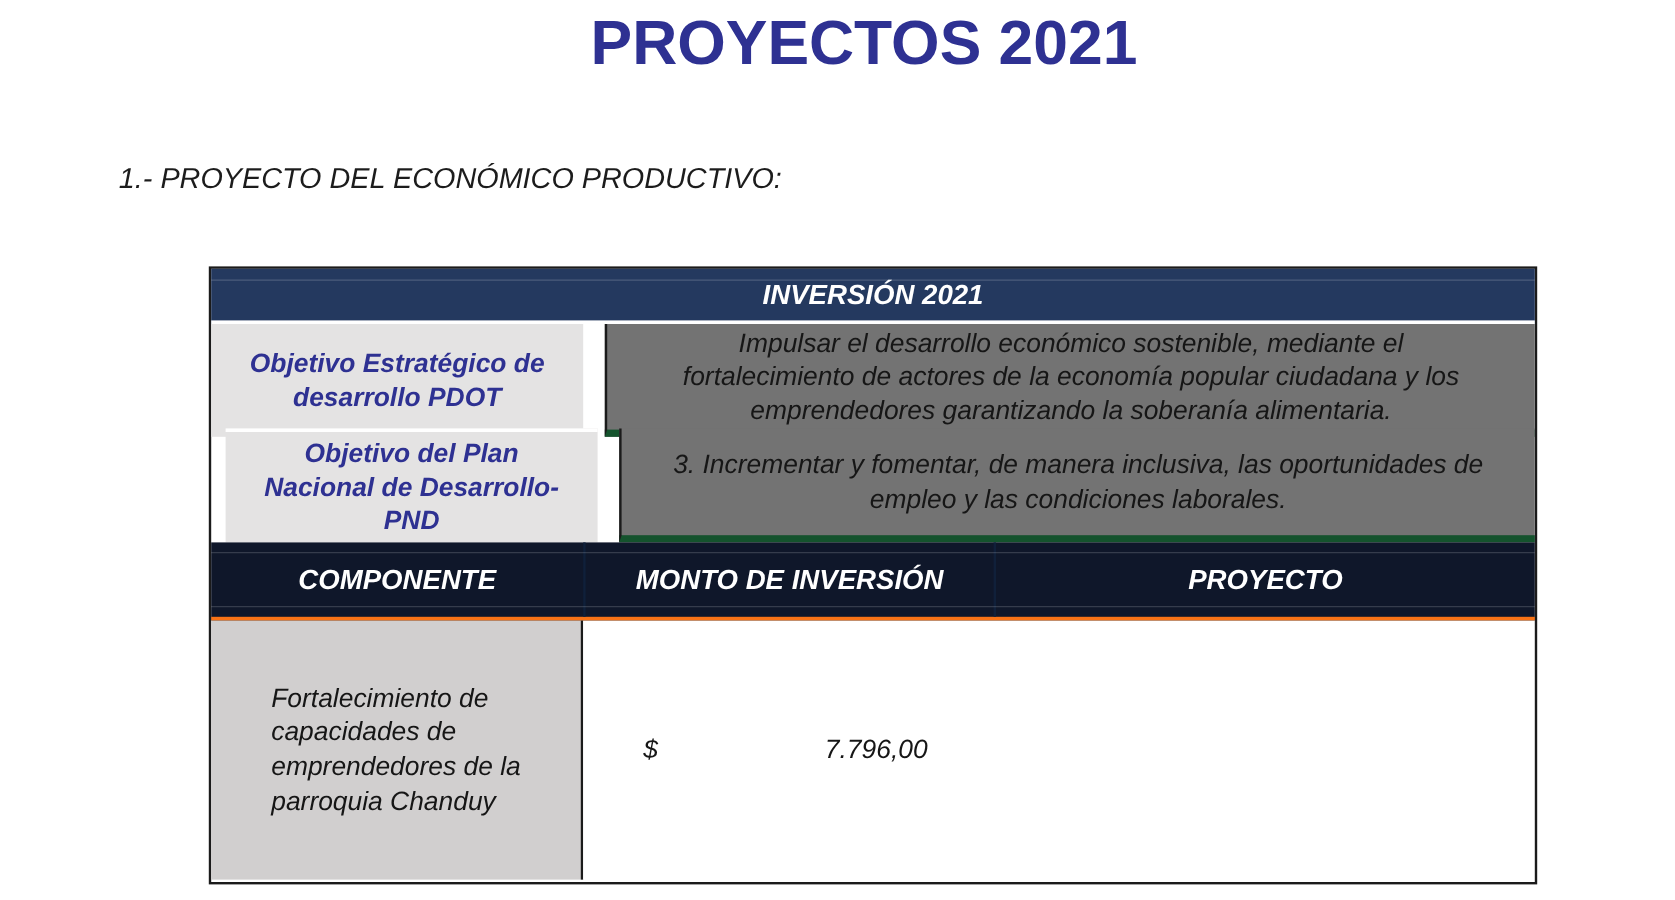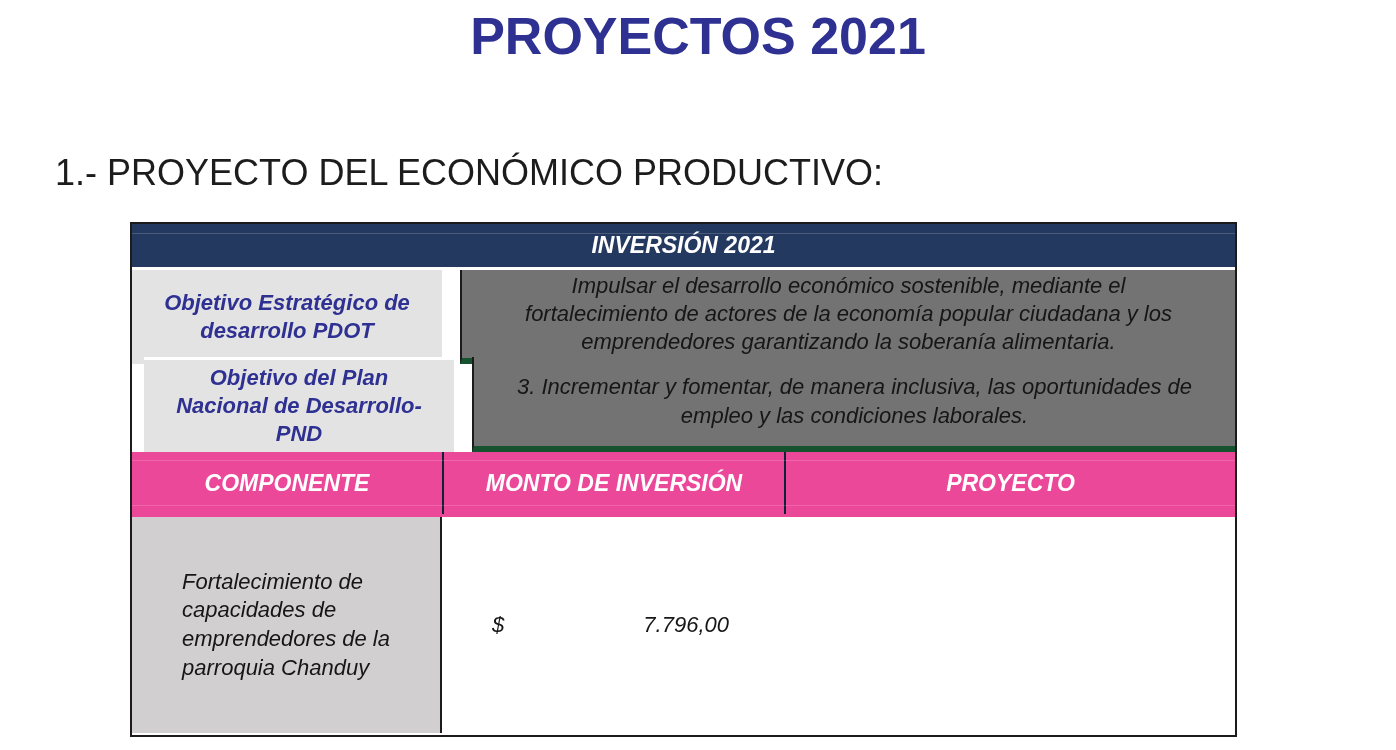--- a/index.html
+++ b/index.html
@@ -4,37 +4,38 @@
 <style>
   * { margin: 0; padding: 0; box-sizing: border-box; }
   html, body { background: #ffffff; }
   body {
     width: 1396px; height: 750px;
     font-family: "Liberation Sans", sans-serif;
     position: relative;
     overflow: hidden;
     color: #1a1a1a;
   }
-  .page { position: absolute; inset: 0; }
+  .page { position: absolute; inset: 0; margin-left: 44px; }
 
   .doc-title {
     position: absolute;
     top: 6px; left: 0; width: 100%;
     text-align: center;
     font-size: 52px;
     font-weight: bold;
     color: #2E3192;
   }
 
   .section-heading {
     position: absolute;
-    top: 152px; left: 55px;
-    font-size: 36px;
+    top: 136px; left: 55px;
+    font-size: 24px;
     font-weight: normal;
     color: #1c1c1c;
+    font-style: italic;
   }
 
   .inv-table {
     position: absolute;
     left: 130px; top: 222px;
     width: 1107px; height: 515px;
     border: 2px solid #1b1b1b;
     background: #ffffff;
     font-style: italic;
   }
@@ -77,22 +78,22 @@
     text-align: center;
     white-space: pre-line;
     padding: 2px 14px;
     color: #161616;
   }
 
   
   .band-cols {
     position: relative;
     height: 65px;
-    background: #ec4899;
-    border-bottom: 3px solid #ec4899;
+    background: #0f172a;
+    border-bottom: 3px solid #f97316;
     display: grid; grid-template-columns: 310px 342px 1fr;
   }
   .band-cols::before {
     content: ""; position: absolute; left: 0; right: 0; top: 8px; bottom: 8px;
     border-top: 1px solid rgba(255,255,255,0.16);
     border-bottom: 1px solid rgba(255,255,255,0.16);
     pointer-events: none;
   }
   .hdr-cell {
     display: flex; align-items: center; justify-content: center;

